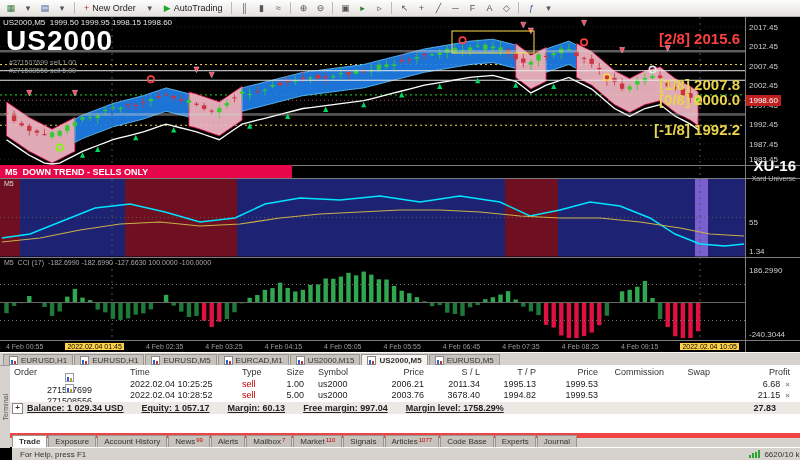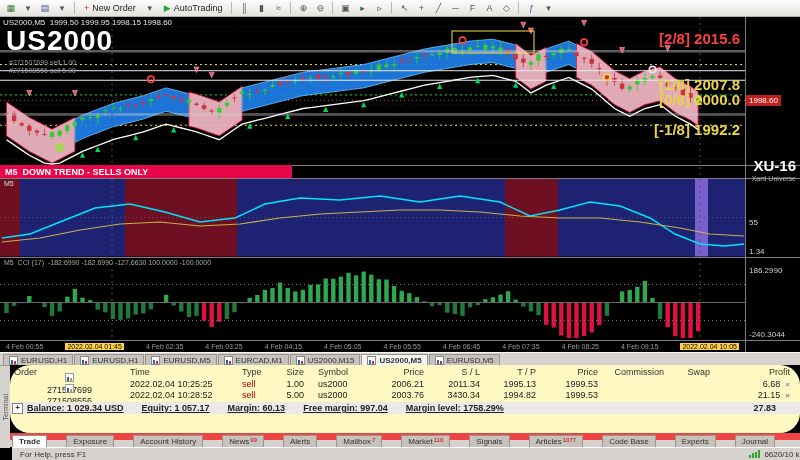--- a/index.html
+++ b/index.html
@@ -48,41 +48,41 @@
   .ctab{display:flex;align-items:center;gap:3px;font-size:8px;color:#333;height:11px;box-sizing:border-box;
         padding:0 5px;background:#C7C3BC;border:1px solid #9a968f;border-bottom:none;white-space:nowrap;}
   .ctab.active{background:#F6F4F1;font-weight:bold;}
   .ctab-icon{width:7px;height:7px;flex:none;border:1px solid #888;background:
      linear-gradient(to top,#2a62c9 0 60%,transparent 60%) 1px 100%/2px 100% no-repeat,
      linear-gradient(to top,#c03030 0 40%,transparent 40%) 4px 100%/2px 100% no-repeat,#fff;}
   
   .side-label{position:absolute;left:0;top:365px;width:10px;height:82px;background:#D6D3CE;
               display:flex;align-items:center;justify-content:center;border-top:1px solid #999;}
   .side-label span{writing-mode:vertical-rl;transform:rotate(180deg);font-size:7px;color:#555;}
-  .terminal{position:absolute;top:365px;left:10px;width:790px;height:68px;background:#fef9c3;font-size:9px;color:#222;border-radius:20px;}
+  .terminal{position:absolute;top:365px;left:10px;width:790px;height:68px;background:#ffffff;font-size:9px;color:#222;}
   .t-row{display:grid;grid-template-columns:116px 112px 40px 36px 58px 62px 56px 56px 62px 66px 46px 80px;
          height:11px;align-items:center;}
   .t-head{height:13px;color:#333;}
   .cell{overflow:hidden;white-space:nowrap;}
   .c-l{padding-left:4px;} .c-r{text-align:right;padding-right:10px;}
   .order-cell{display:flex;align-items:center;gap:3px;padding-left:3px;flex-direction:column;}
   .row-icon{width:7px;height:7px;flex:none;border:1px solid #999;background:
      linear-gradient(to top,#2a62c9 0 60%,transparent 60%) 1px 100%/2px 100% no-repeat,
      linear-gradient(to top,#c0a030 0 40%,transparent 40%) 4px 100%/2px 100% no-repeat,#fff;}
   .type-sell{color:#c00000;}
   .x-btn{color:#888;font-size:8px;font-weight:bold;margin-left:5px;cursor:default;}
   .balance-row{position:relative;display:flex;align-items:center;height:12px;background:#ECE9E4;
                font-weight:bold;margin-top:2px;}
   .plus-box{width:9px;height:9px;flex:none;border:1px solid #888;background:#fff;color:#333;font-size:8px;
             line-height:8px;text-align:center;margin:0 4px 0 2px;}
   .b-item{margin-right:18px;white-space:nowrap;text-decoration:underline;}
   .b-profit{position:absolute;right:24px;}
   
   .term-tabs{position:absolute;top:433px;left:10px;width:790px;height:14px;box-sizing:border-box;
-             background:#D6D3CE;border-top:7px solid #ef4444;display:flex;align-items:flex-end;gap:19px;padding:1px 2px 0;}
+             background:#D6D3CE;border-top:5px solid #ef4444;display:flex;align-items:flex-end;gap:1px;padding:1px 2px 0;}
   .ttab{display:flex;align-items:flex-start;gap:1px;font-size:8px;color:#333;height:12px;box-sizing:border-box;
         padding:1px 6px 0;background:#C7C3BC;border:1px solid #9a968f;border-bottom:none;white-space:nowrap;}
   .ttab.active{background:#fff;font-weight:bold;}
   .ttab .cnt{color:#c00000;font-size:6px;line-height:6px;}
   
   .status{position:absolute;top:447px;left:12px;width:800px;height:13px;box-sizing:border-box;background:#D6D3CE;
           border-top:1px solid #fff;display:flex;align-items:center;justify-content:space-between;
           padding:0 8px;font-size:8px;color:#333;}
   .conn{display:flex;align-items:center;gap:4px;}
   .bars{display:flex;align-items:flex-end;gap:1px;height:8px;}
@@ -500,20 +500,30 @@
         <div class="level-label" style="color: rgb(232, 212, 77); top: 73.8947px;">[0/8] 2000.0</div>
         <div class="level-label" style="color: rgb(232, 212, 77); top: 104.274px;">[-1/8] 1992.2</div>
       </div>
     <div class="banner" style="background: rgb(232, 6, 75);">M5  DOWN TREND - SELLS ONLY</div>
     <div class="brand">
       <div class="brand1">XU-16</div>
       <div class="brand2">Xard Universe</div>
     </div>
     <div class="m5-label">M5</div>
     <div class="cci-label">M5  CCI (17)  -182.6990 -182.6990 -127.6630 100.0000 -100.0000</div>
+    <div class="price-axis" id="price-axis">
+        <div class="pa-label" style="top: 5.93158px;">2017.45</div>
+        <div class="pa-label" style="top: 25.4053px;">2012.45</div>
+        <div class="pa-label" style="top: 44.8789px;">2007.45</div>
+        <div class="pa-label" style="top: 64.3526px;">2002.45</div>
+        <div class="pa-label" style="top: 83.8263px;">1997.45</div>
+        <div class="pa-label" style="top: 103.3px;">1992.45</div>
+        <div class="pa-label" style="top: 122.774px;">1987.45</div>
+        <div class="pa-label" style="top: 138.353px;">1983.45</div>
+      </div>
     <div class="price-current" id="price-current" style="top: 78.3474px; background: rgb(190, 32, 32); text-align: center;">1998.60</div>
     <div id="side-values">
         <div class="side-val" style="top: 201px;">55</div>
         <div class="side-val" style="top: 230px;">1.34</div>
         <div class="side-val" style="top: 249px;">186.2990</div>
         <div class="side-val" style="top: 313px;">-240.3044</div>
       </div>
     <div class="time-axis" id="time-axis">
         <span class="time-label">4 Feb 00:55</span>
         <span class="time-label hl">2022.02.04 01:45</span>
@@ -601,21 +611,21 @@
         <div class="t-row">
           <div class="cell order-cell">
             <span class="row-icon"></span>
             <span>271508556</span>
           </div>
           <div class="cell c-l">2022.02.04 10:28:52</div>
           <div class="cell c-l type-sell">sell</div>
           <div class="cell c-r">5.00</div>
           <div class="cell c-l">us2000</div>
           <div class="cell c-r">2003.76</div>
-          <div class="cell c-r">3430.34</div>
+          <div class="cell c-r">3678.40</div>
           <div class="cell c-r">1994.82</div>
           <div class="cell c-r">1999.53</div>
           <div class="cell c-r"></div>
           <div class="cell c-r"></div>
           <div class="cell c-r"><span>21.15</span><span class="x-btn">×</span></div>
         </div>
       </div>
     <div class="balance-row">
       <span class="plus-box">+</span>
       <span class="b-item">Balance: 1 029.34 USD</span>

